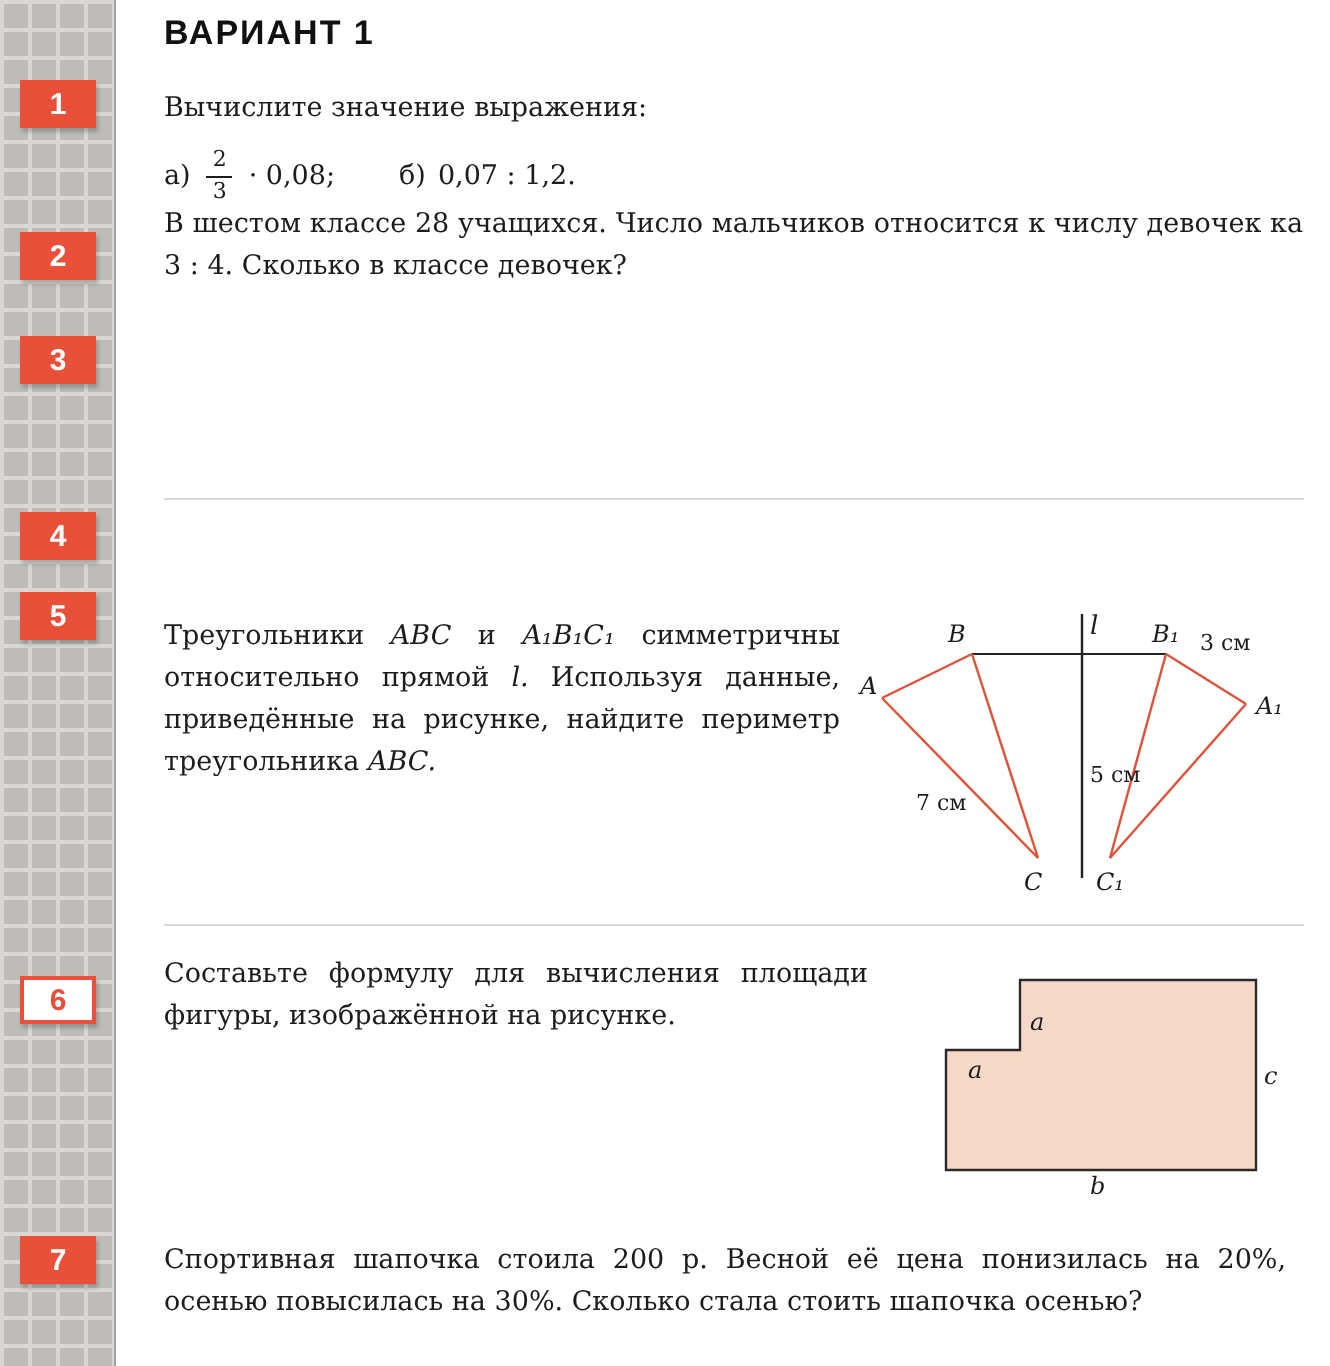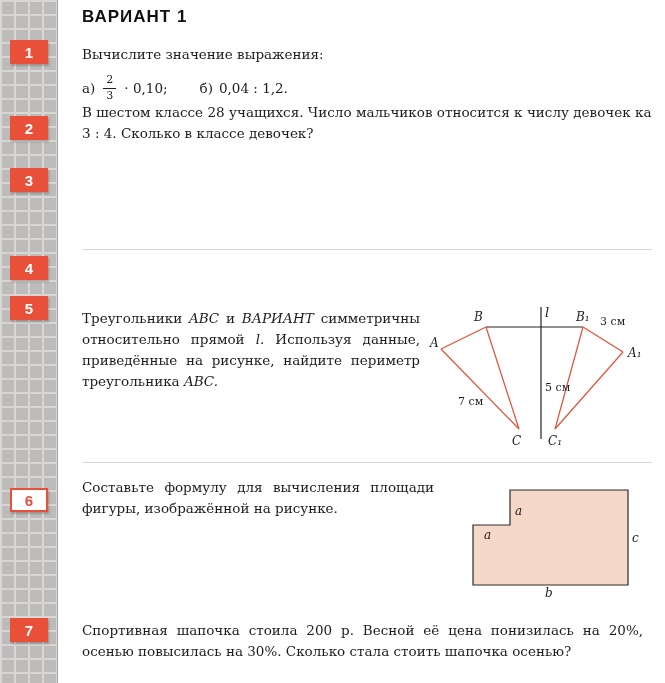--- a/index.html
+++ b/index.html
@@ -63,40 +63,40 @@
   <h1 class="title">ВАРИАНТ 1</h1>
 
   <div class="numbox" style="top:40px">1</div>
   <p class="prob-text nojust" style="top:44px; width:578px">Вычислите значение выражения:</p>
   <div class="expr-line" style="top:72px">
     <span>а)</span>
     <span class="frac">
       <span class="num">2</span>
       <span class="den">3</span>
     </span>
-    <span>· 0,10;</span>
+    <span>· 0,08;</span>
     <span class="part-b">б)</span>
-    <span>0,04 : 1,2.</span>
+    <span>0,07 : 1,2.</span>
   </div>
 
   <div class="numbox" style="top:116px">2</div>
   <p class="prob-text" style="top:102px; width:578px">В шестом классе 28 учащихся. Число мальчиков относится к числу девочек как 3 : 4. Сколько в классе девочек?</p>
 
   <div class="numbox" style="top:168px">3</div>
 
   <div class="sep" style="top:249px"></div>
 
   <div class="numbox" style="top:256px">4</div>
 
   <div class="numbox" style="top:296px">5</div>
   <p class="prob-text" style="top:308px; width:338px">
     <span>Треугольники</span>
     <i class="var">ABC</i>
     <span>и</span>
-    <i class="var">ВАРИАНТ</i>
+    <i class="var">A₁B₁C₁</i>
     <span>симметричны относительно прямой</span>
     <i class="var">l.</i>
     <span>Используя данные, приведённые на рисунке, найдите периметр треугольника</span>
     <i class="var">ABC.</i>
   </p>
 
   <svg class="fig" style="left:428px; top:303px" width="237" height="152" viewBox="0 0 237 152">
 
     <line x1="113" y1="4" x2="113" y2="136" stroke="#222" stroke-width="1.2"></line>
 

